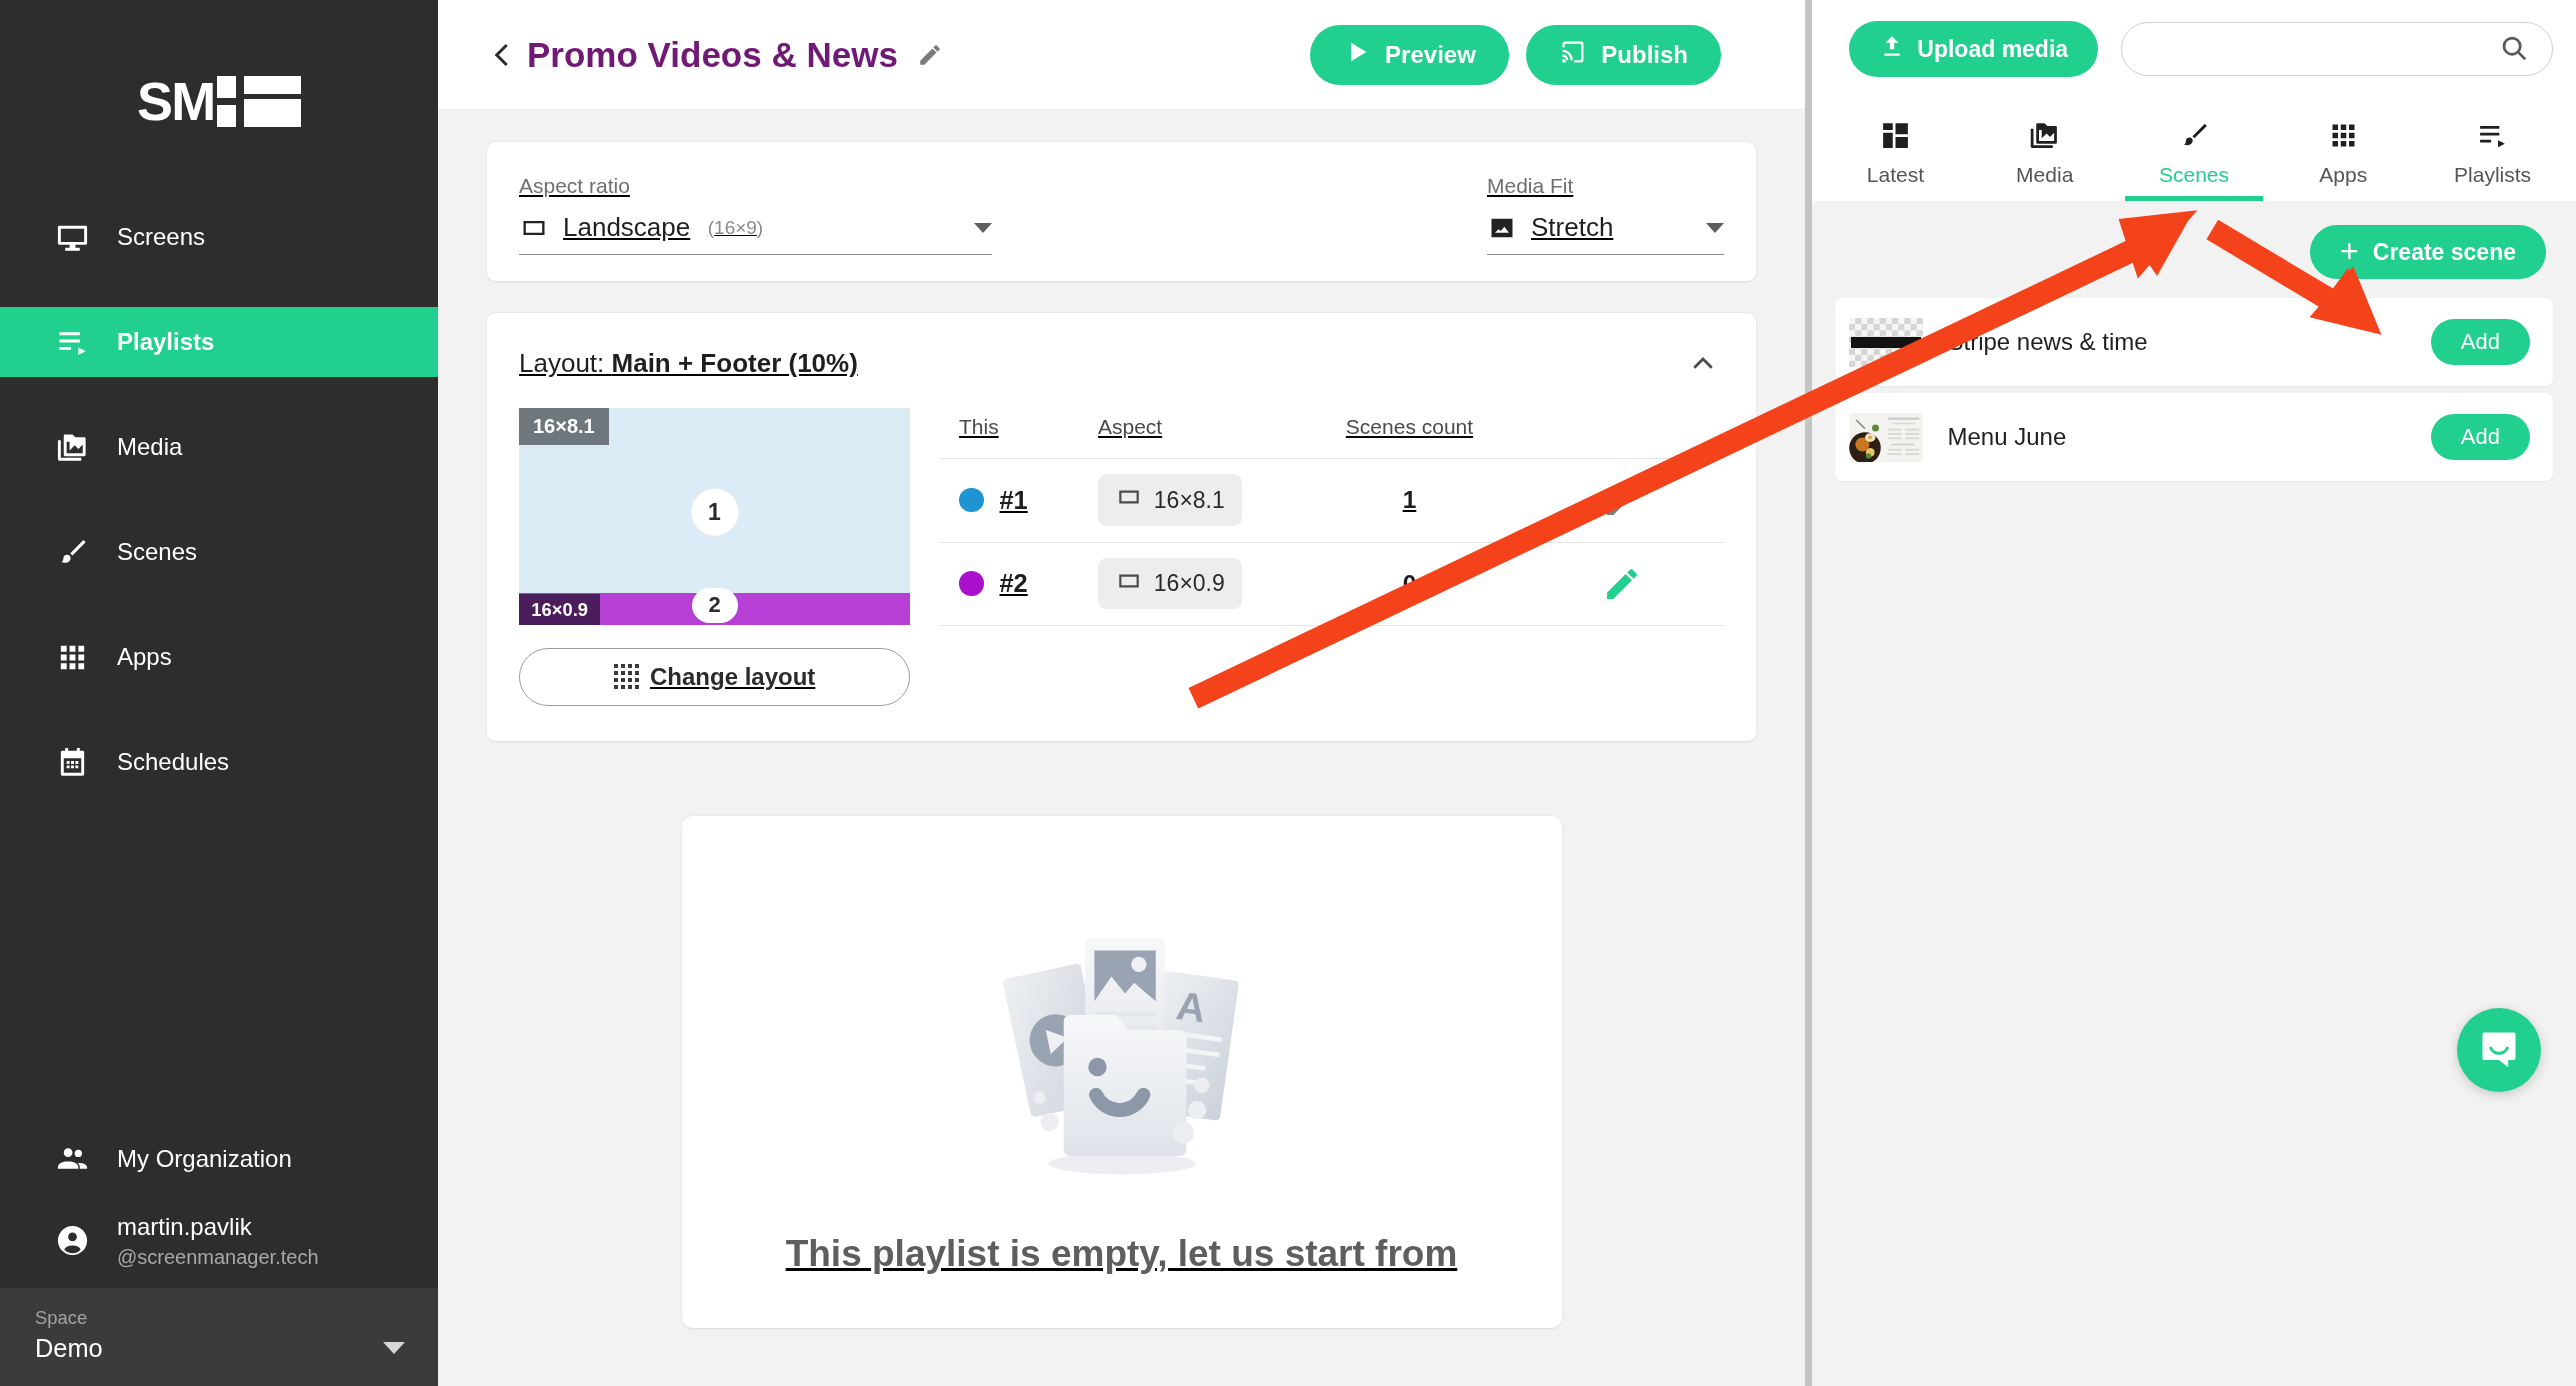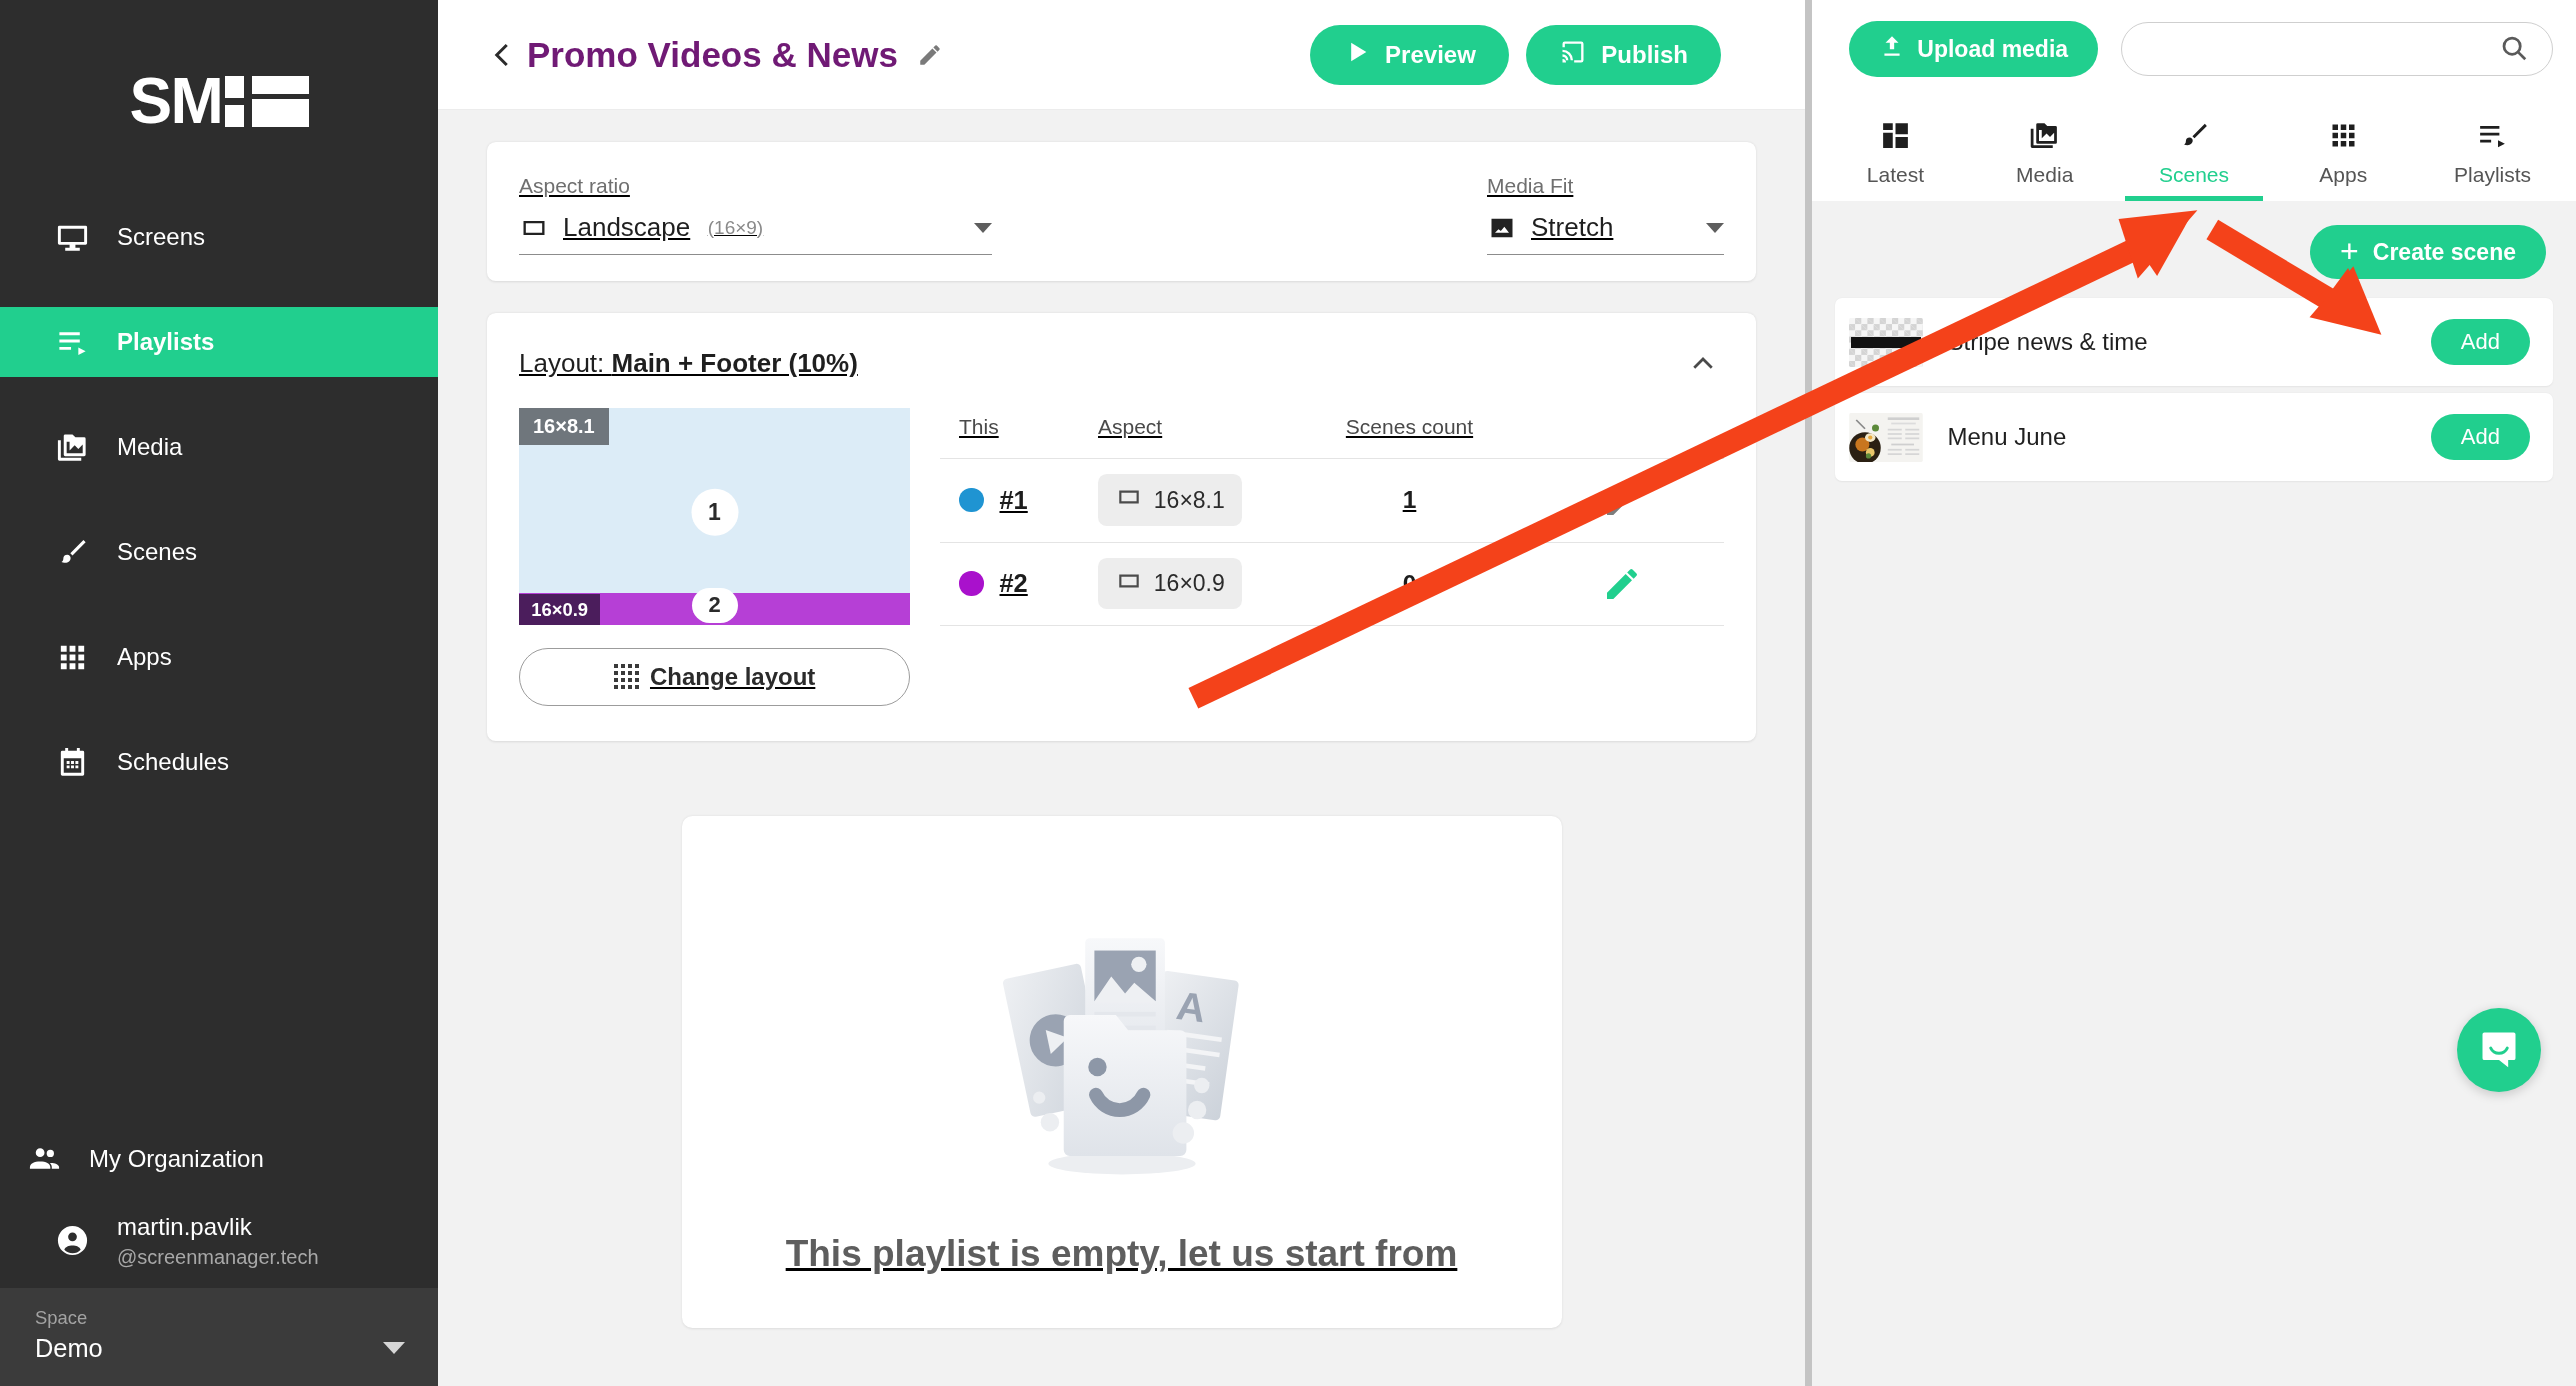--- a/index.html
+++ b/index.html
@@ -12,21 +12,21 @@
   .app { position: relative; width: 2576px; height: 1386px; display: flex; }
 
   
   .sidebar {
     width: 438px; height: 1386px; background: #2d2d2d;
     display: flex; flex-direction: column; flex: none; position: relative;
   }
   .logo-wrap { height: 202px; display: flex; align-items: center; justify-content: center; }
   .logo { display: flex; align-items: center; }
   .logo-text {
-    color: #fff; font-size: 64px; font-weight: 800; letter-spacing: -1.8px;
+    color: #fff; font-size: 54px; font-weight: 800; letter-spacing: -1.8px;
     line-height: 1; font-family: "Liberation Sans", sans-serif;
   }
   .logo-mark { display: inline-block; margin-left: 2.6px; position: relative; width: 84px; height: 51px; }
   .lm { position: absolute; background: #fff; }
   .lm1 { left: 0; top: 0; width: 19px; height: 22px; }
   .lm2 { left: 0; top: 29px; width: 19px; height: 22px; }
   .lm3 { left: 27px; top: 0; width: 57px; height: 18.4px; }
   .lm4 { left: 27px; top: 23px; width: 57px; height: 28px; }
 
   .nav { display: flex; flex-direction: column; }
@@ -34,21 +34,21 @@
     display: flex; align-items: center; height: 70px; padding-left: 54px;
     color: #fff; font-size: 24px; cursor: pointer; gap: 26px;
   }
   .nav-item.active { background: #21cf8e; font-weight: 700; }
   .nav-icon { width: 37px; height: 37px; flex: none; display: flex; align-items: center; justify-content: center; }
   .nav-icon svg { width: 35px; height: 35px; fill: #fff; }
   .nav-sp { height: 35px; }
 
   .sidebar-spacer { flex: 1 1 auto; }
 
-  .org-item { display: flex; align-items: center; height: 70px; padding-left: 26px; color:#fff; font-size:24px; gap:26px; cursor:pointer; }
+  .org-item { display: flex; align-items: center; height: 70px; padding-left: 54px; color:#fff; font-size:24px; gap:26px; cursor:pointer; }
   .user-item { display: flex; align-items: center; padding: 19px 0 19px 54px; gap: 26px; cursor: pointer; }
   .user-texts { display: flex; flex-direction: column; gap: 5.3px; }
   .user-name { color: #fff; font-size: 24px; }
   .user-handle { color: #a8a8a8; font-size: 20px; }
 
   .space-box {
     background: #3b3b3b; padding: 19px 35px 21px 35px; position: relative; cursor: pointer;
     height: 98px;
   }
   .space-label { color: #a3a3a3; font-size: 18.4px; margin-bottom: 5.3px; }

